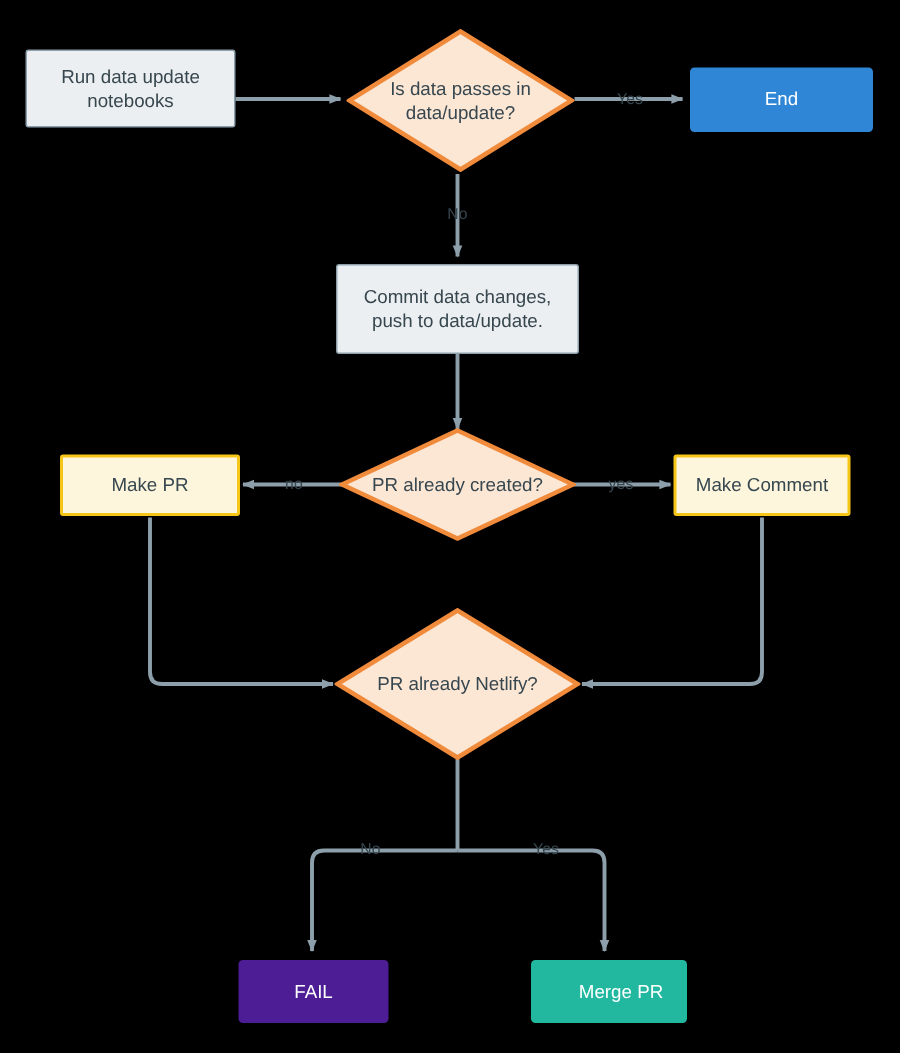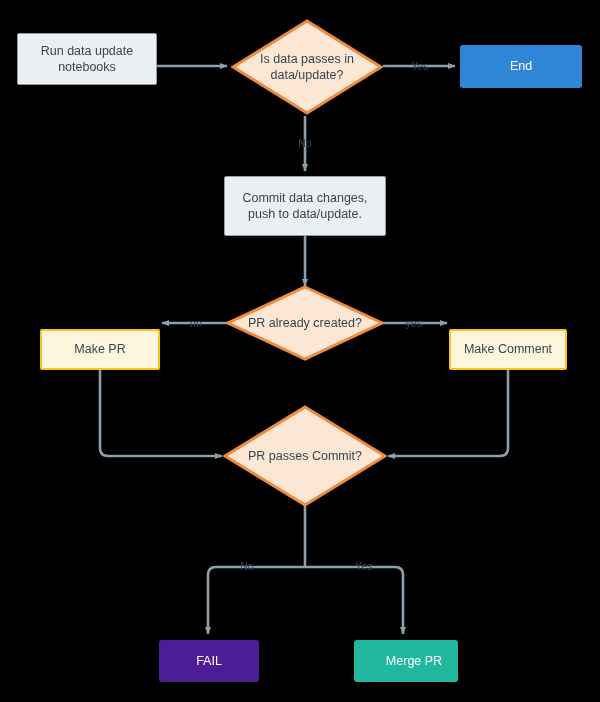--- a/index.html
+++ b/index.html
@@ -65,21 +65,20 @@
   .node-merge {
     background: #22b8a0;
     color: #ffffff;
   }
   .node-action {
     background: #fdf6dd;
     border: 2px solid #f5c518;
     color: #37474f;
     font-size: 12.5px;
     border-radius: 2px;
-    margin-top: 26px;
   }
   
   .node-decision {
     background: transparent;
     border: 0;
     color: #37474f;
     font-size: 12.5px;
   }
   .diamond-shape {
     position: absolute;
@@ -175,21 +174,21 @@
   </div>
 
   <div class="node node-action" style="left:449px; top:303px; width:118px; height:41px;">
     <span class="node-label">Make Comment</span>
   </div>
 
   <div class="node node-decision" style="left:223px; top:405px; width:164px; height:102px;">
     <svg class="diamond-shape" viewBox="0 0 164 102" preserveAspectRatio="none">
       <polygon points="82,2 162,51 82,100 2,51" fill="#fce6d4" stroke="#f08b3c" stroke-width="3"></polygon>
     </svg>
-    <span class="decision-text">PR passes Commit?</span>
+    <span class="decision-text">PR already Netlify?</span>
   </div>
 
   <div class="node node-pill node-fail" style="left:159px; top:640px; width:100px; height:42px;">
     <span class="node-label">FAIL</span>
   </div>
 
   <div class="node node-pill node-merge" style="left:354px; top:640px; width:104px; height:42px;padding-left:16px;">
     <span class="node-label">Merge PR</span>
   </div>
 

